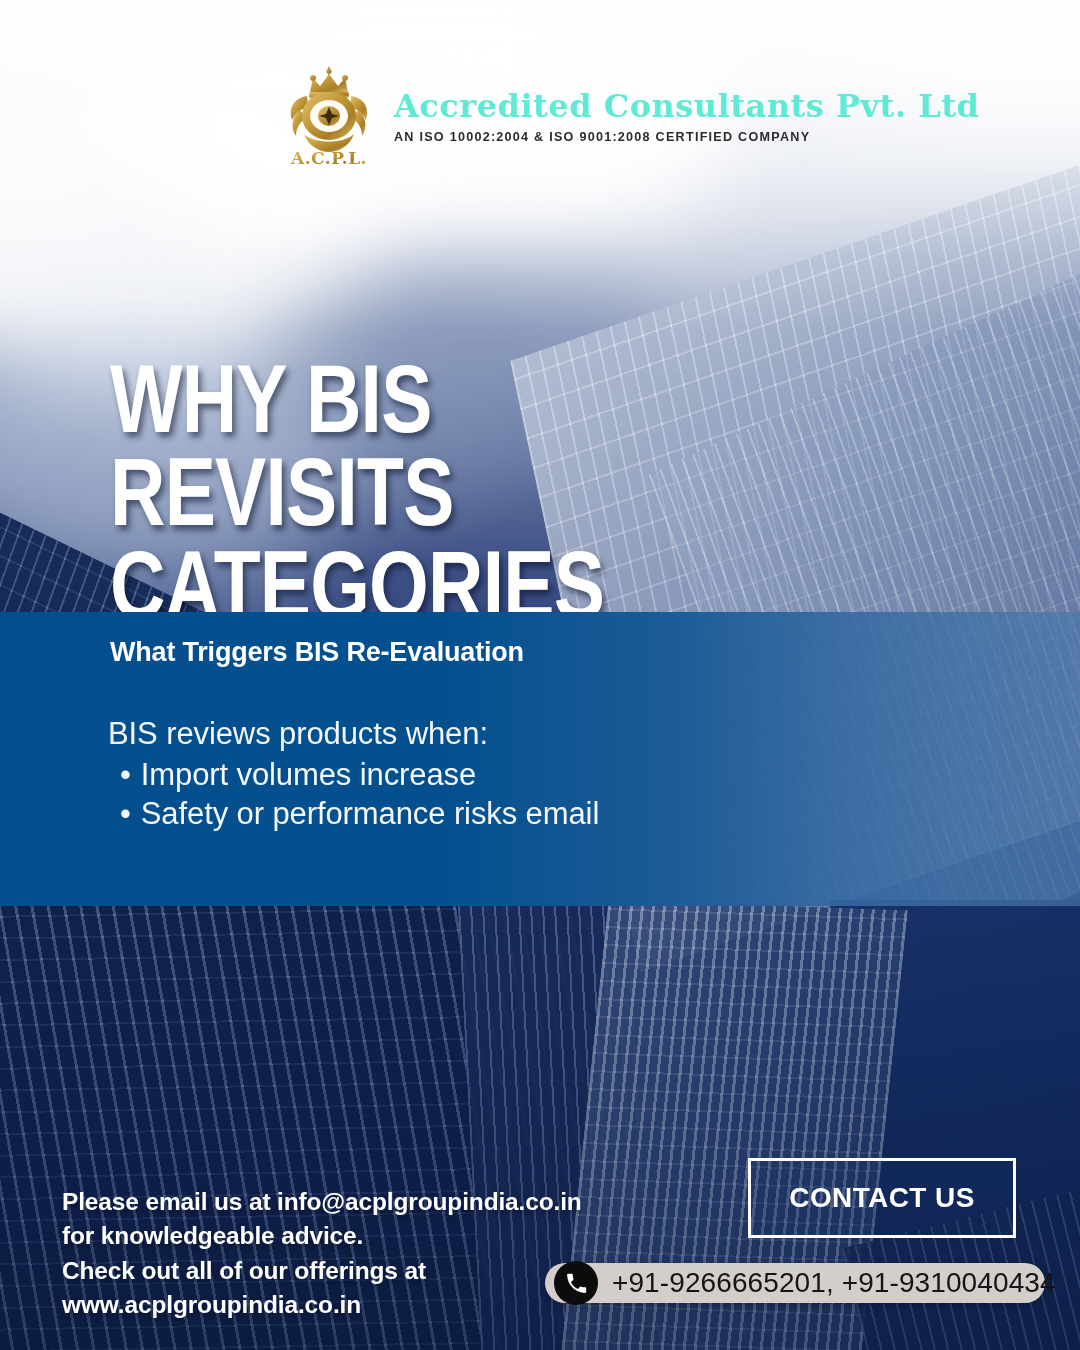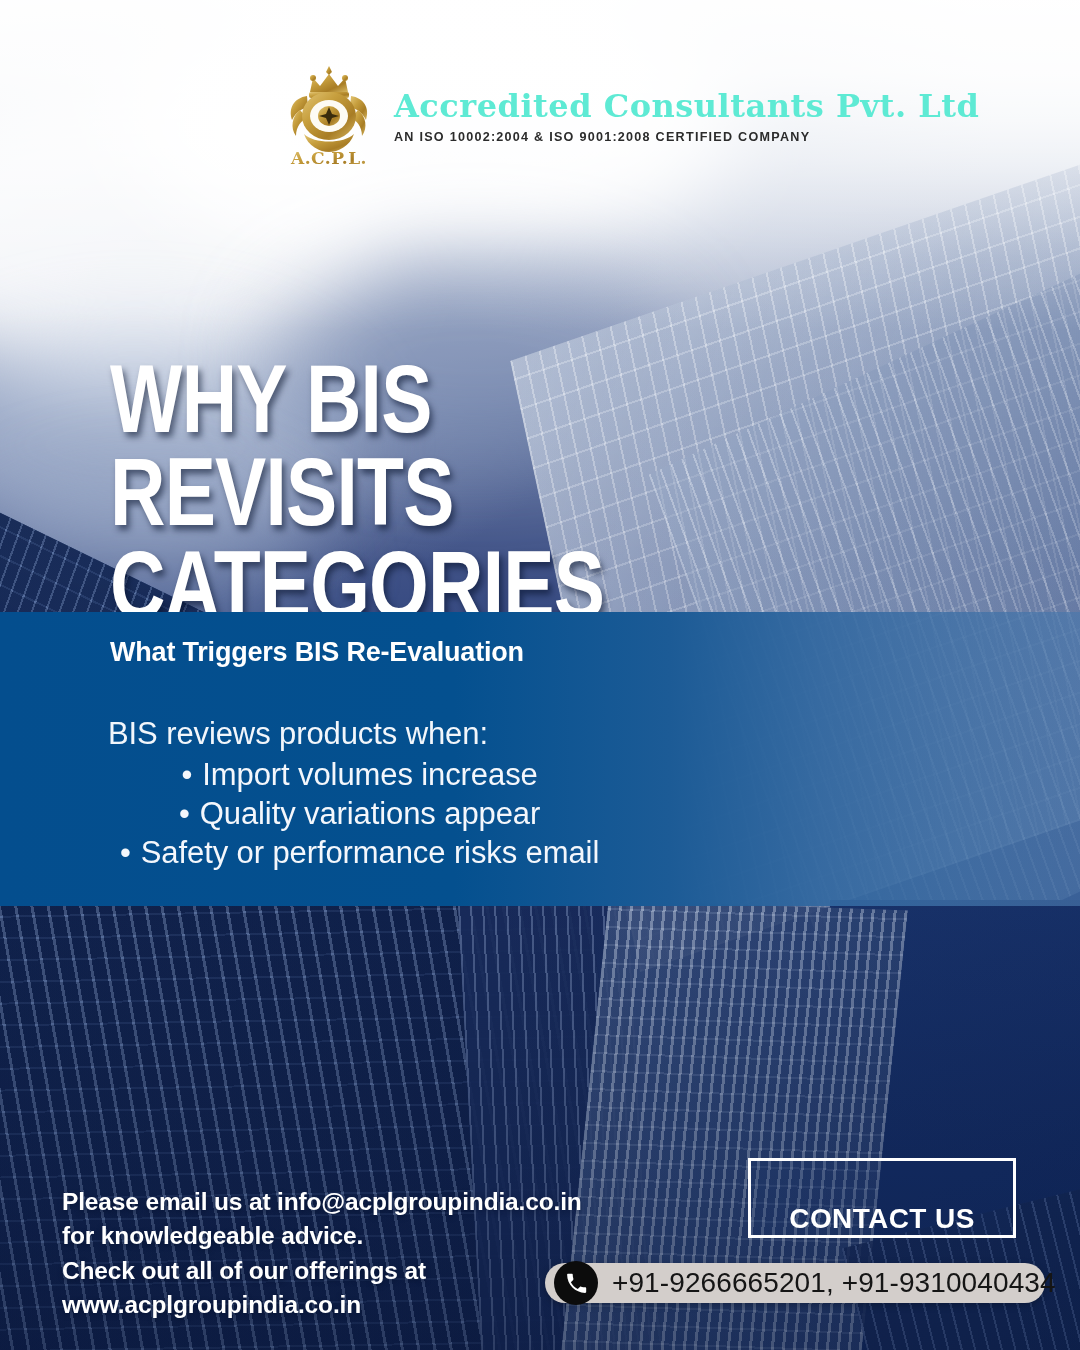--- a/index.html
+++ b/index.html
@@ -215,39 +215,38 @@
     letter-spacing:-.1px;
   }
   .band-list{
     position:absolute; left:120px; top:755px;
     list-style:none;
   }
   .band-list li{
     font-size:31px; font-weight:400; color:#f4f7fc;
     line-height:1.26; letter-spacing:-.1px;
     white-space:nowrap;
-    text-align:center;
   }
   .band-list li::before{ content:"\2022"; margin-right:10px; }
 
   
   .footer-text{
     position:absolute; left:62px; top:1157px;
     font-size:24.5px; font-weight:700; color:#ffffff;
     line-height:1.40; letter-spacing:-.15px;
     text-shadow:0 2px 5px rgba(4,14,40,.55);
     white-space:pre-line;
     margin-top:28px;
   }
 
   .contact-btn{
     position:absolute; left:748px; top:1158px;
     width:268px; height:80px;
     border:3px solid #ffffff;
-    display:flex; align-items:flex-end; justify-content:center;
+    display:flex; align-items:center; justify-content:center;
     background:rgba(20,48,104,.18);
   }
   .contact-btn span{
     font-size:28px; font-weight:700; color:#ffffff;
     letter-spacing:.4px;
   }
 
   .phone-pill{
     position:absolute; left:545px; top:1263px;
     width:500px; height:40px;
@@ -338,21 +337,20 @@
 
   <h1 class="headline">WHY BIS REVISITS
 CATEGORIES</h1>
 
   <div class="band"></div>
 
   <div class="band-title">What Triggers BIS Re-Evaluation</div>
   <div class="band-lead">BIS reviews products when:</div>
   <ul class="band-list">
     <li>Import volumes increase</li>
-    <li>Quality variations appear</li>
     <li>Safety or performance risks email</li>
   </ul>
 
   <div class="footer-text">Please email us at info@acplgroupindia.co.in
 for knowledgeable advice.
 Check out all of our offerings at
 www.acplgroupindia.co.in</div>
 
   <div class="contact-btn">
     <span>CONTACT US</span>

